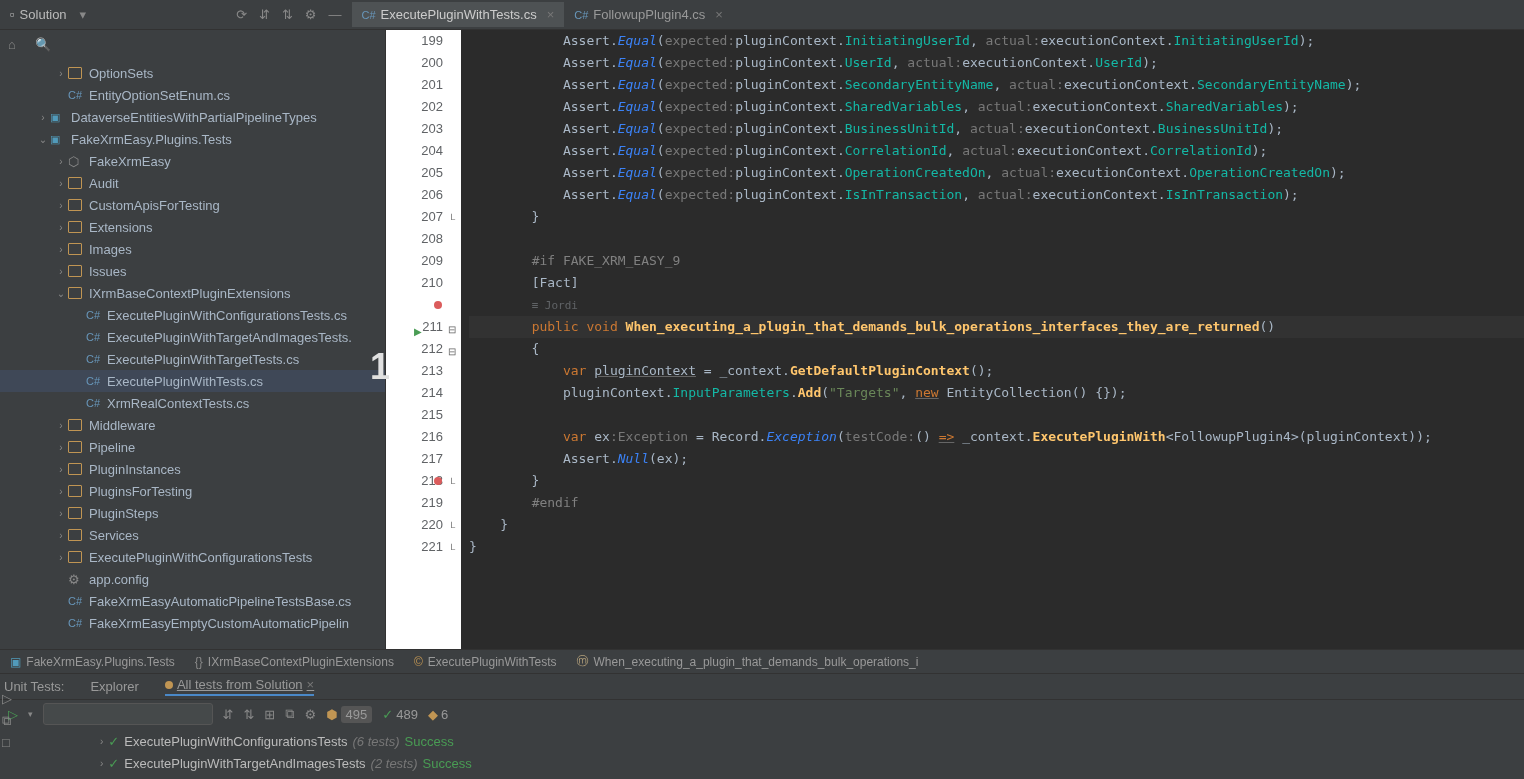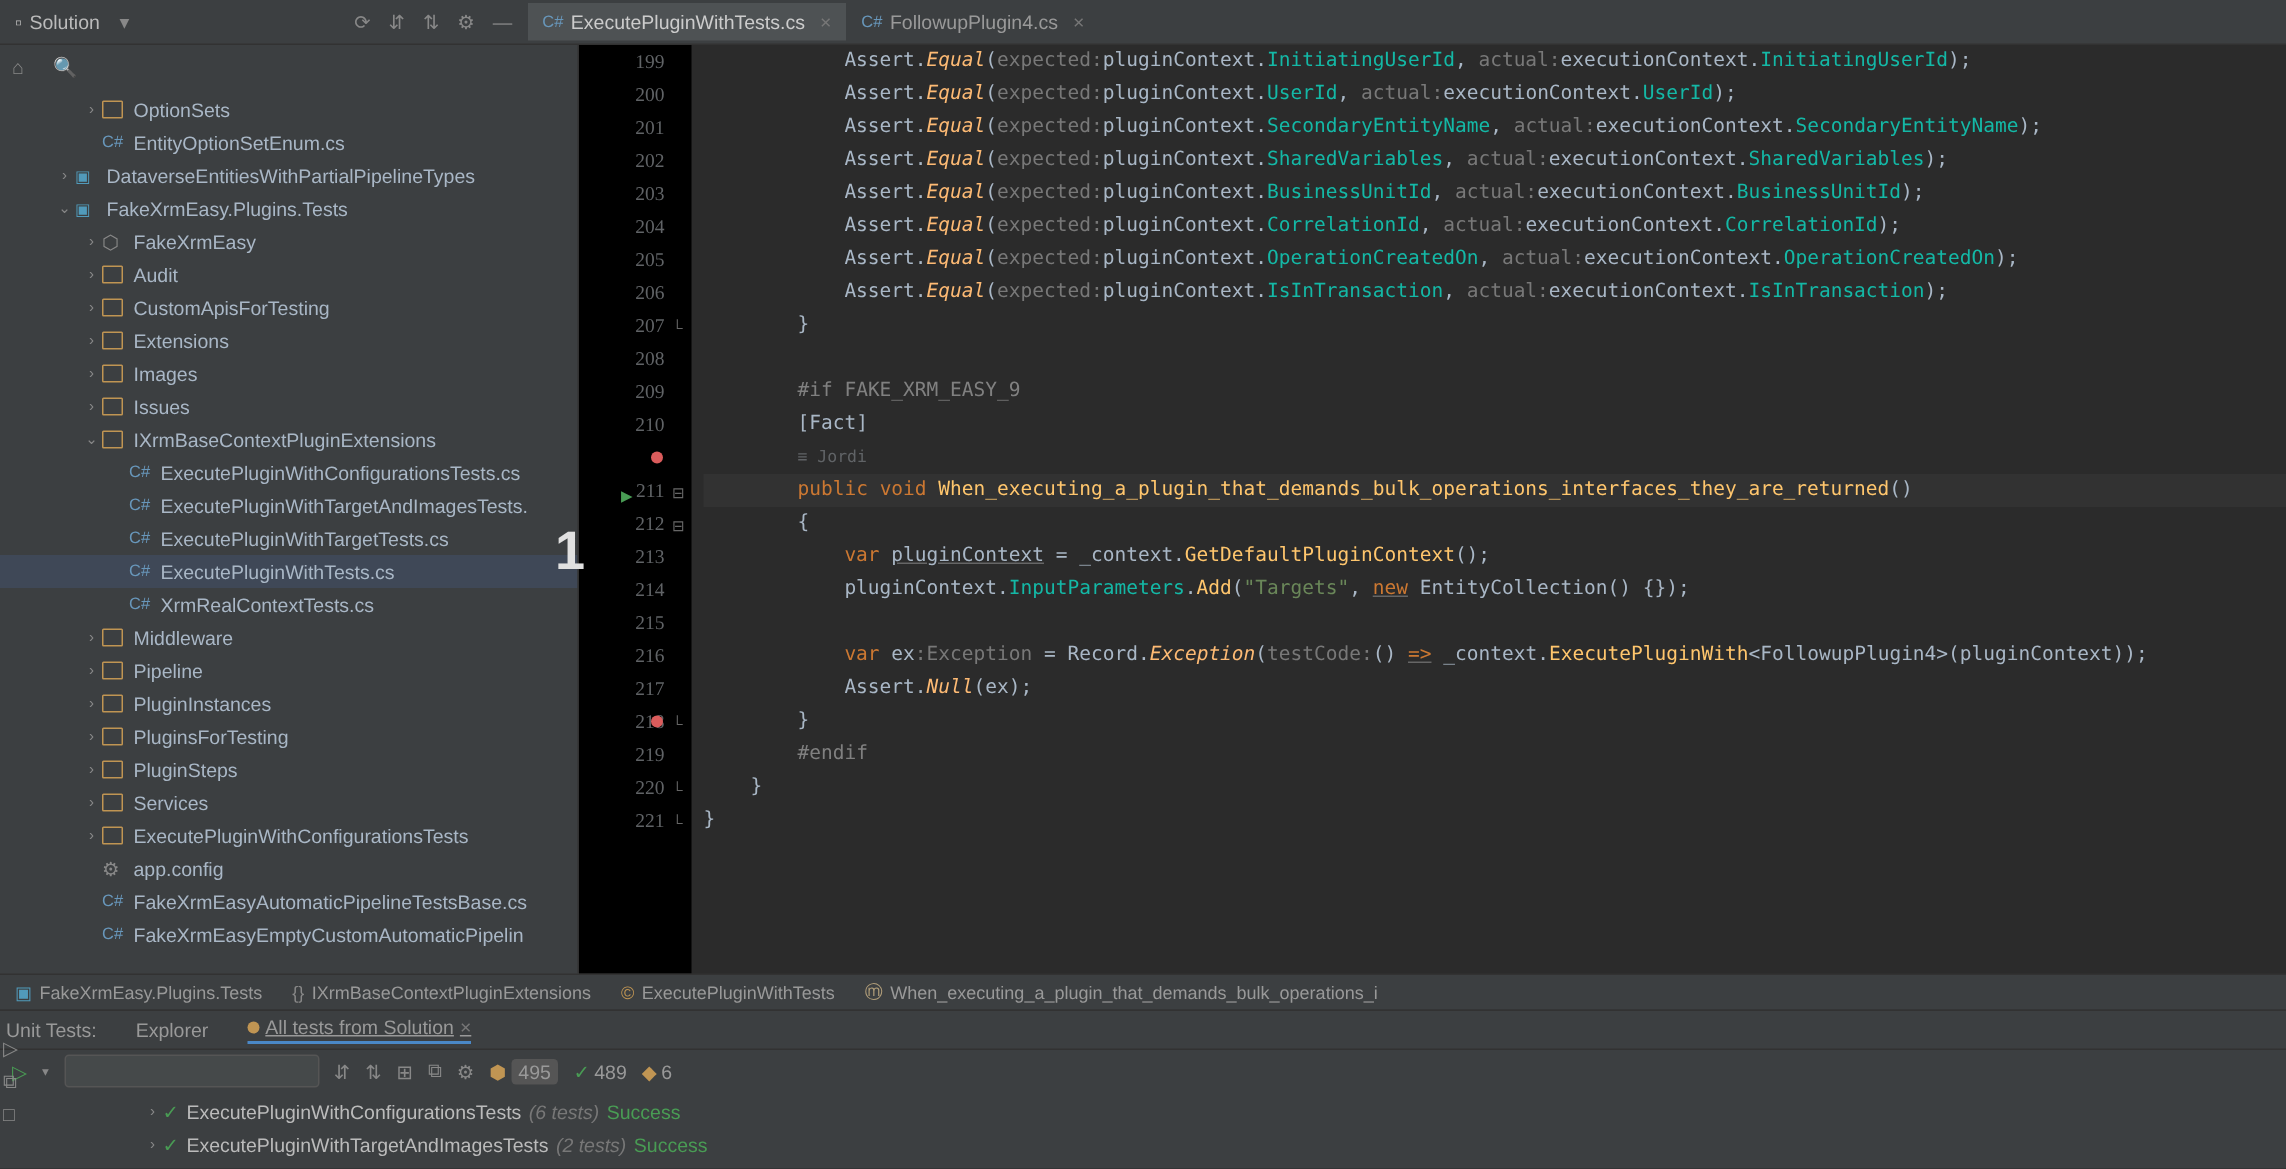--- a/index.html
+++ b/index.html
@@ -116,25 +116,25 @@
     .proj-icon { color: #519aba; font-size: 11px; }
     
     .editor-area {
       flex: 1;
       background: #2b2b2b;
       display: flex;
       overflow: hidden;
     }
     .gutter {
       width: 75px;
-      background: #000000;
+      background: #ffffff;
       text-align: right;
       padding-right: 18px;
       color: #606366;
-      font-family: Liberation Serif, serif;
+      font-family: Liberation Sans, sans-serif;
       font-size: 13px;
       line-height: 22px;
       position: relative;
     }
     .gutter-line { height: 22px; position: relative; }
     .breakpoint {
       position: absolute;
       left: 48px;
       top: 7px;
       width: 8px;
@@ -156,28 +156,28 @@
       font-family: 'Consolas', monospace;
       font-size: 13px;
       line-height: 22px;
       padding-left: 8px;
       white-space: pre;
       position: relative;
     }
     .code-line { height: 22px; }
     .highlighted-line { background: #323232; }
     .kw { color: #cc7832; }
-    .method-ital { color: #fdba74; font-style: italic; }
+    .method-ital { color: #3b82f6; font-style: italic; }
     .param-hint { color: #787878; margin-top: 33px; }
     .prop { color: #14b8a6; }
     .type { color: #a9b7c6; }
     .string { color: #6a8759; }
     .preproc { color: #808080; }
     .author { color: #606366; font-size: 11px; }
-    .method-name { color: #ffc66d; }
+    .method-name { color: #ffc66d; font-weight: bold; }
     .var-under { text-decoration: underline; text-decoration-color: #666; }
     
     .overlay-num {
       position: absolute;
       left: 370px;
       top: 346px;
       font-size: 36px;
       font-weight: bold;
       color: #e0e0e0;
       pointer-events: none;

